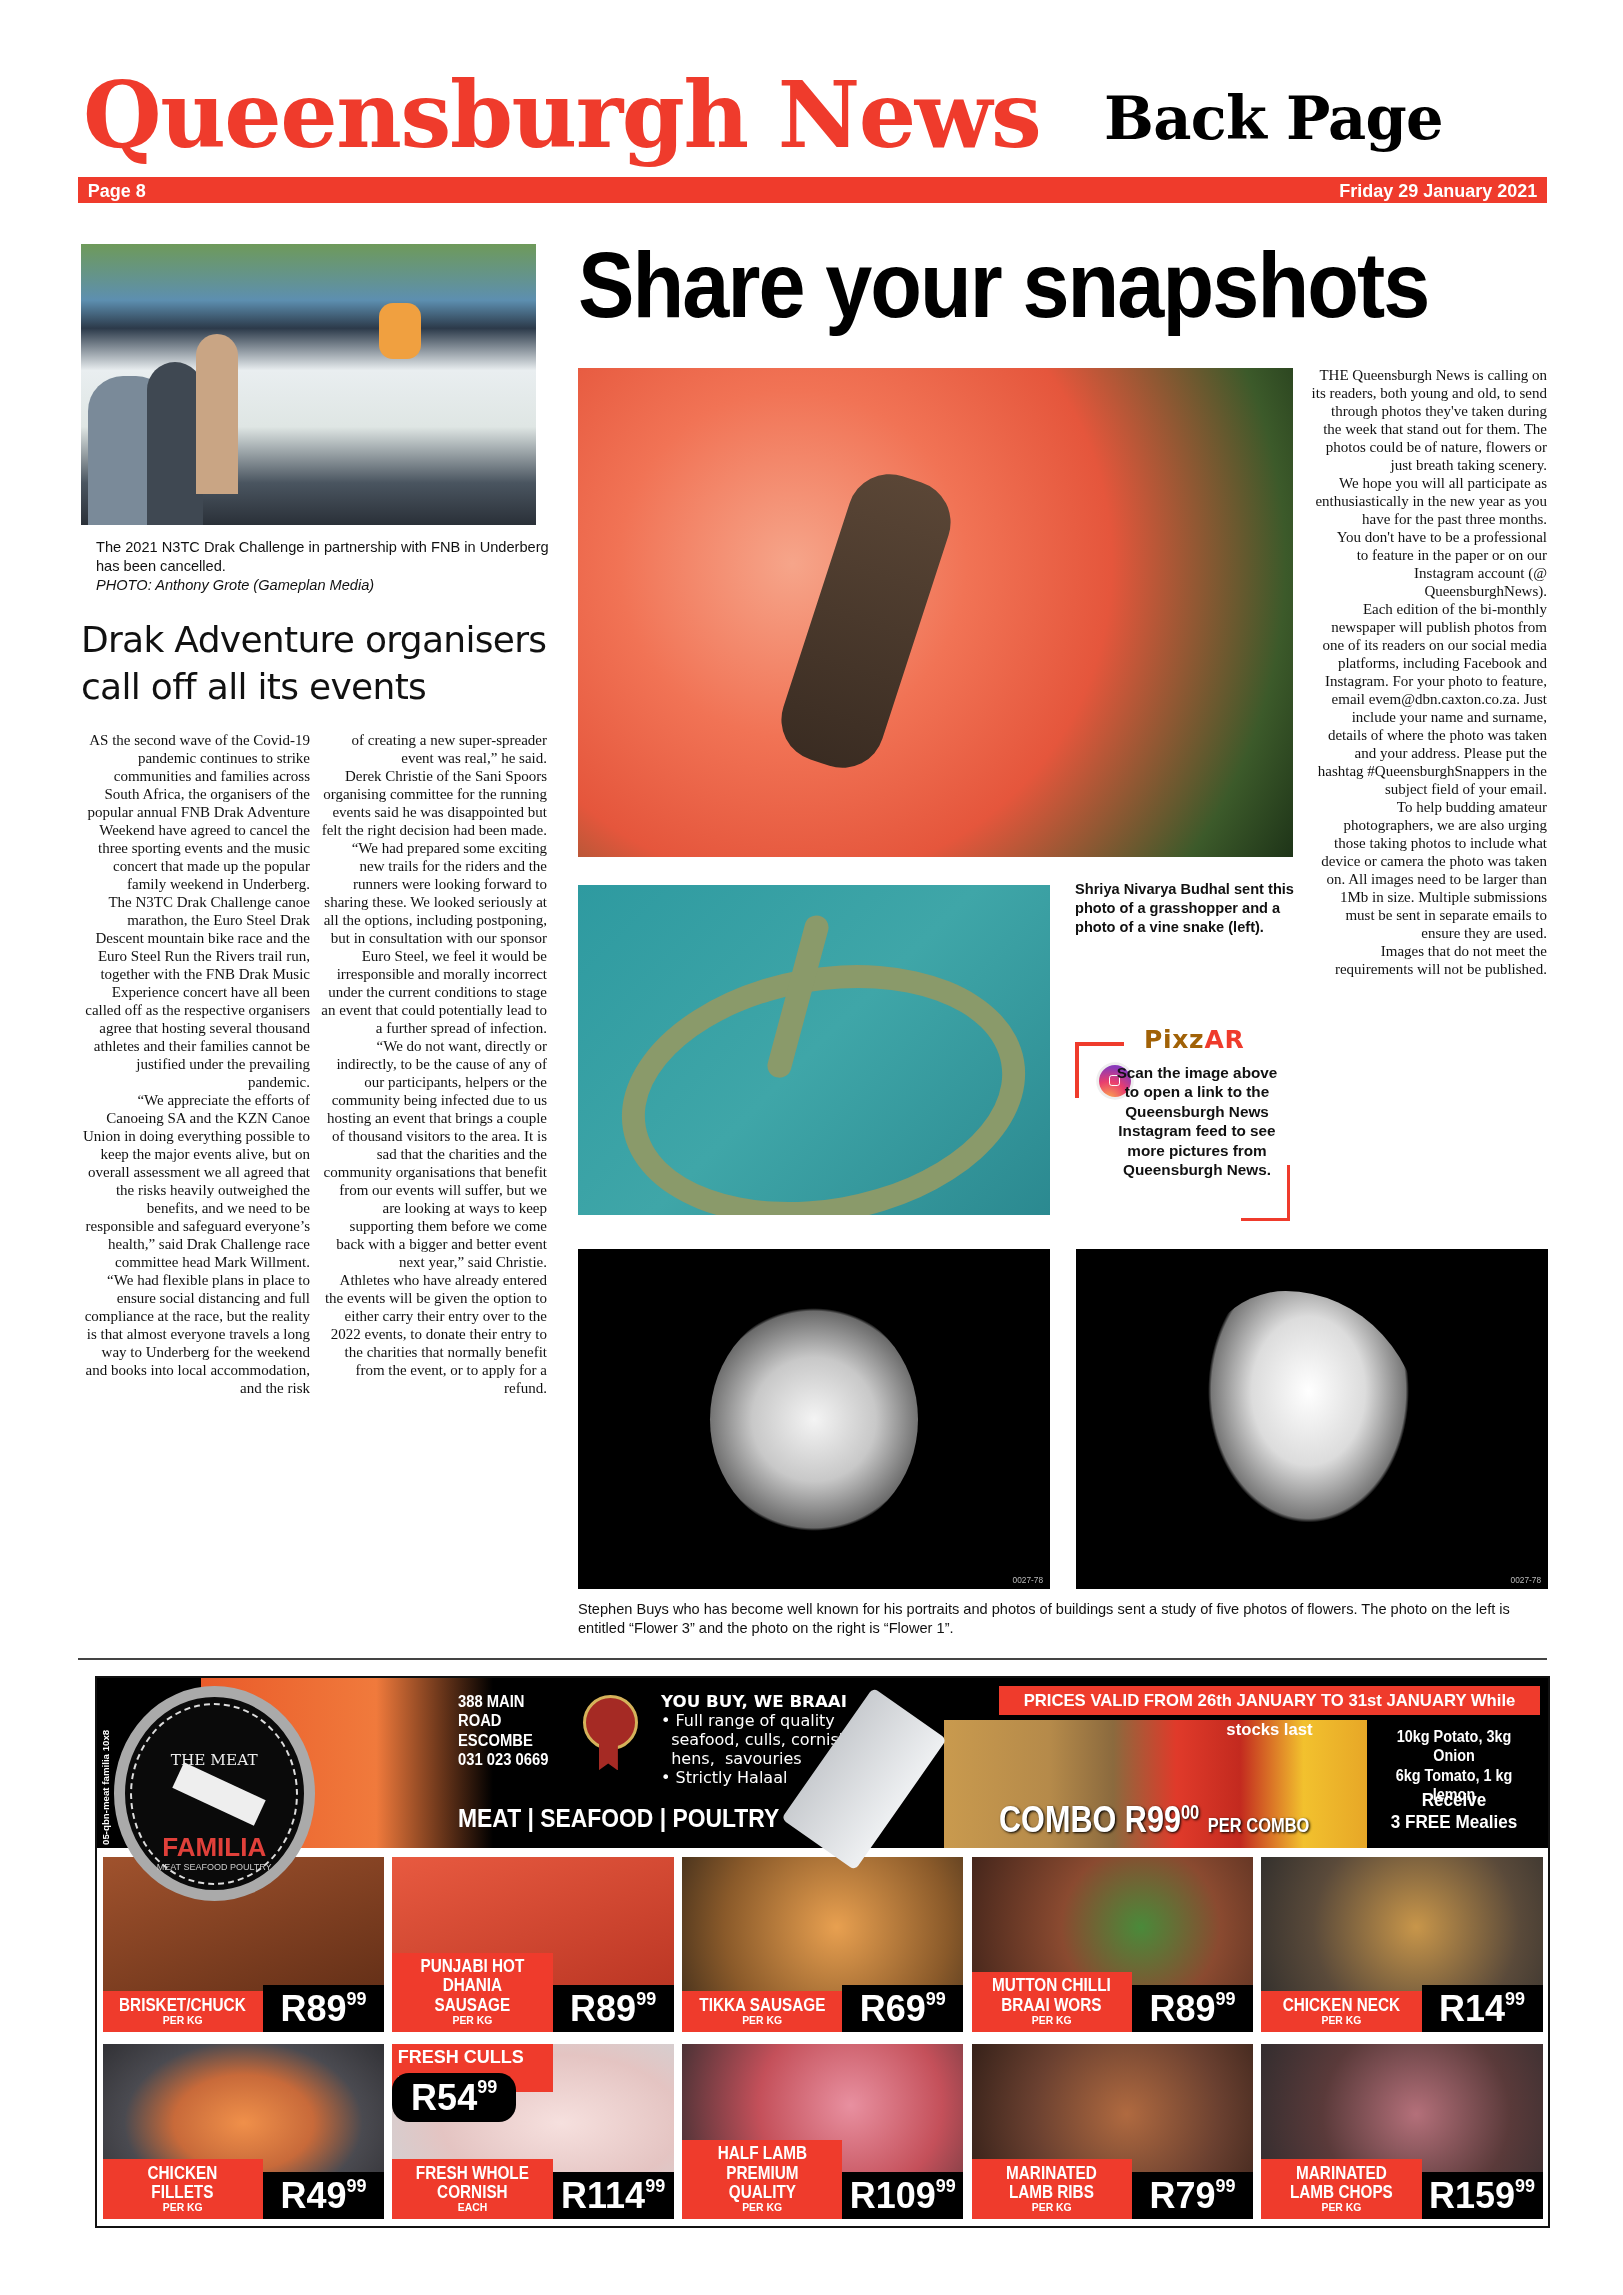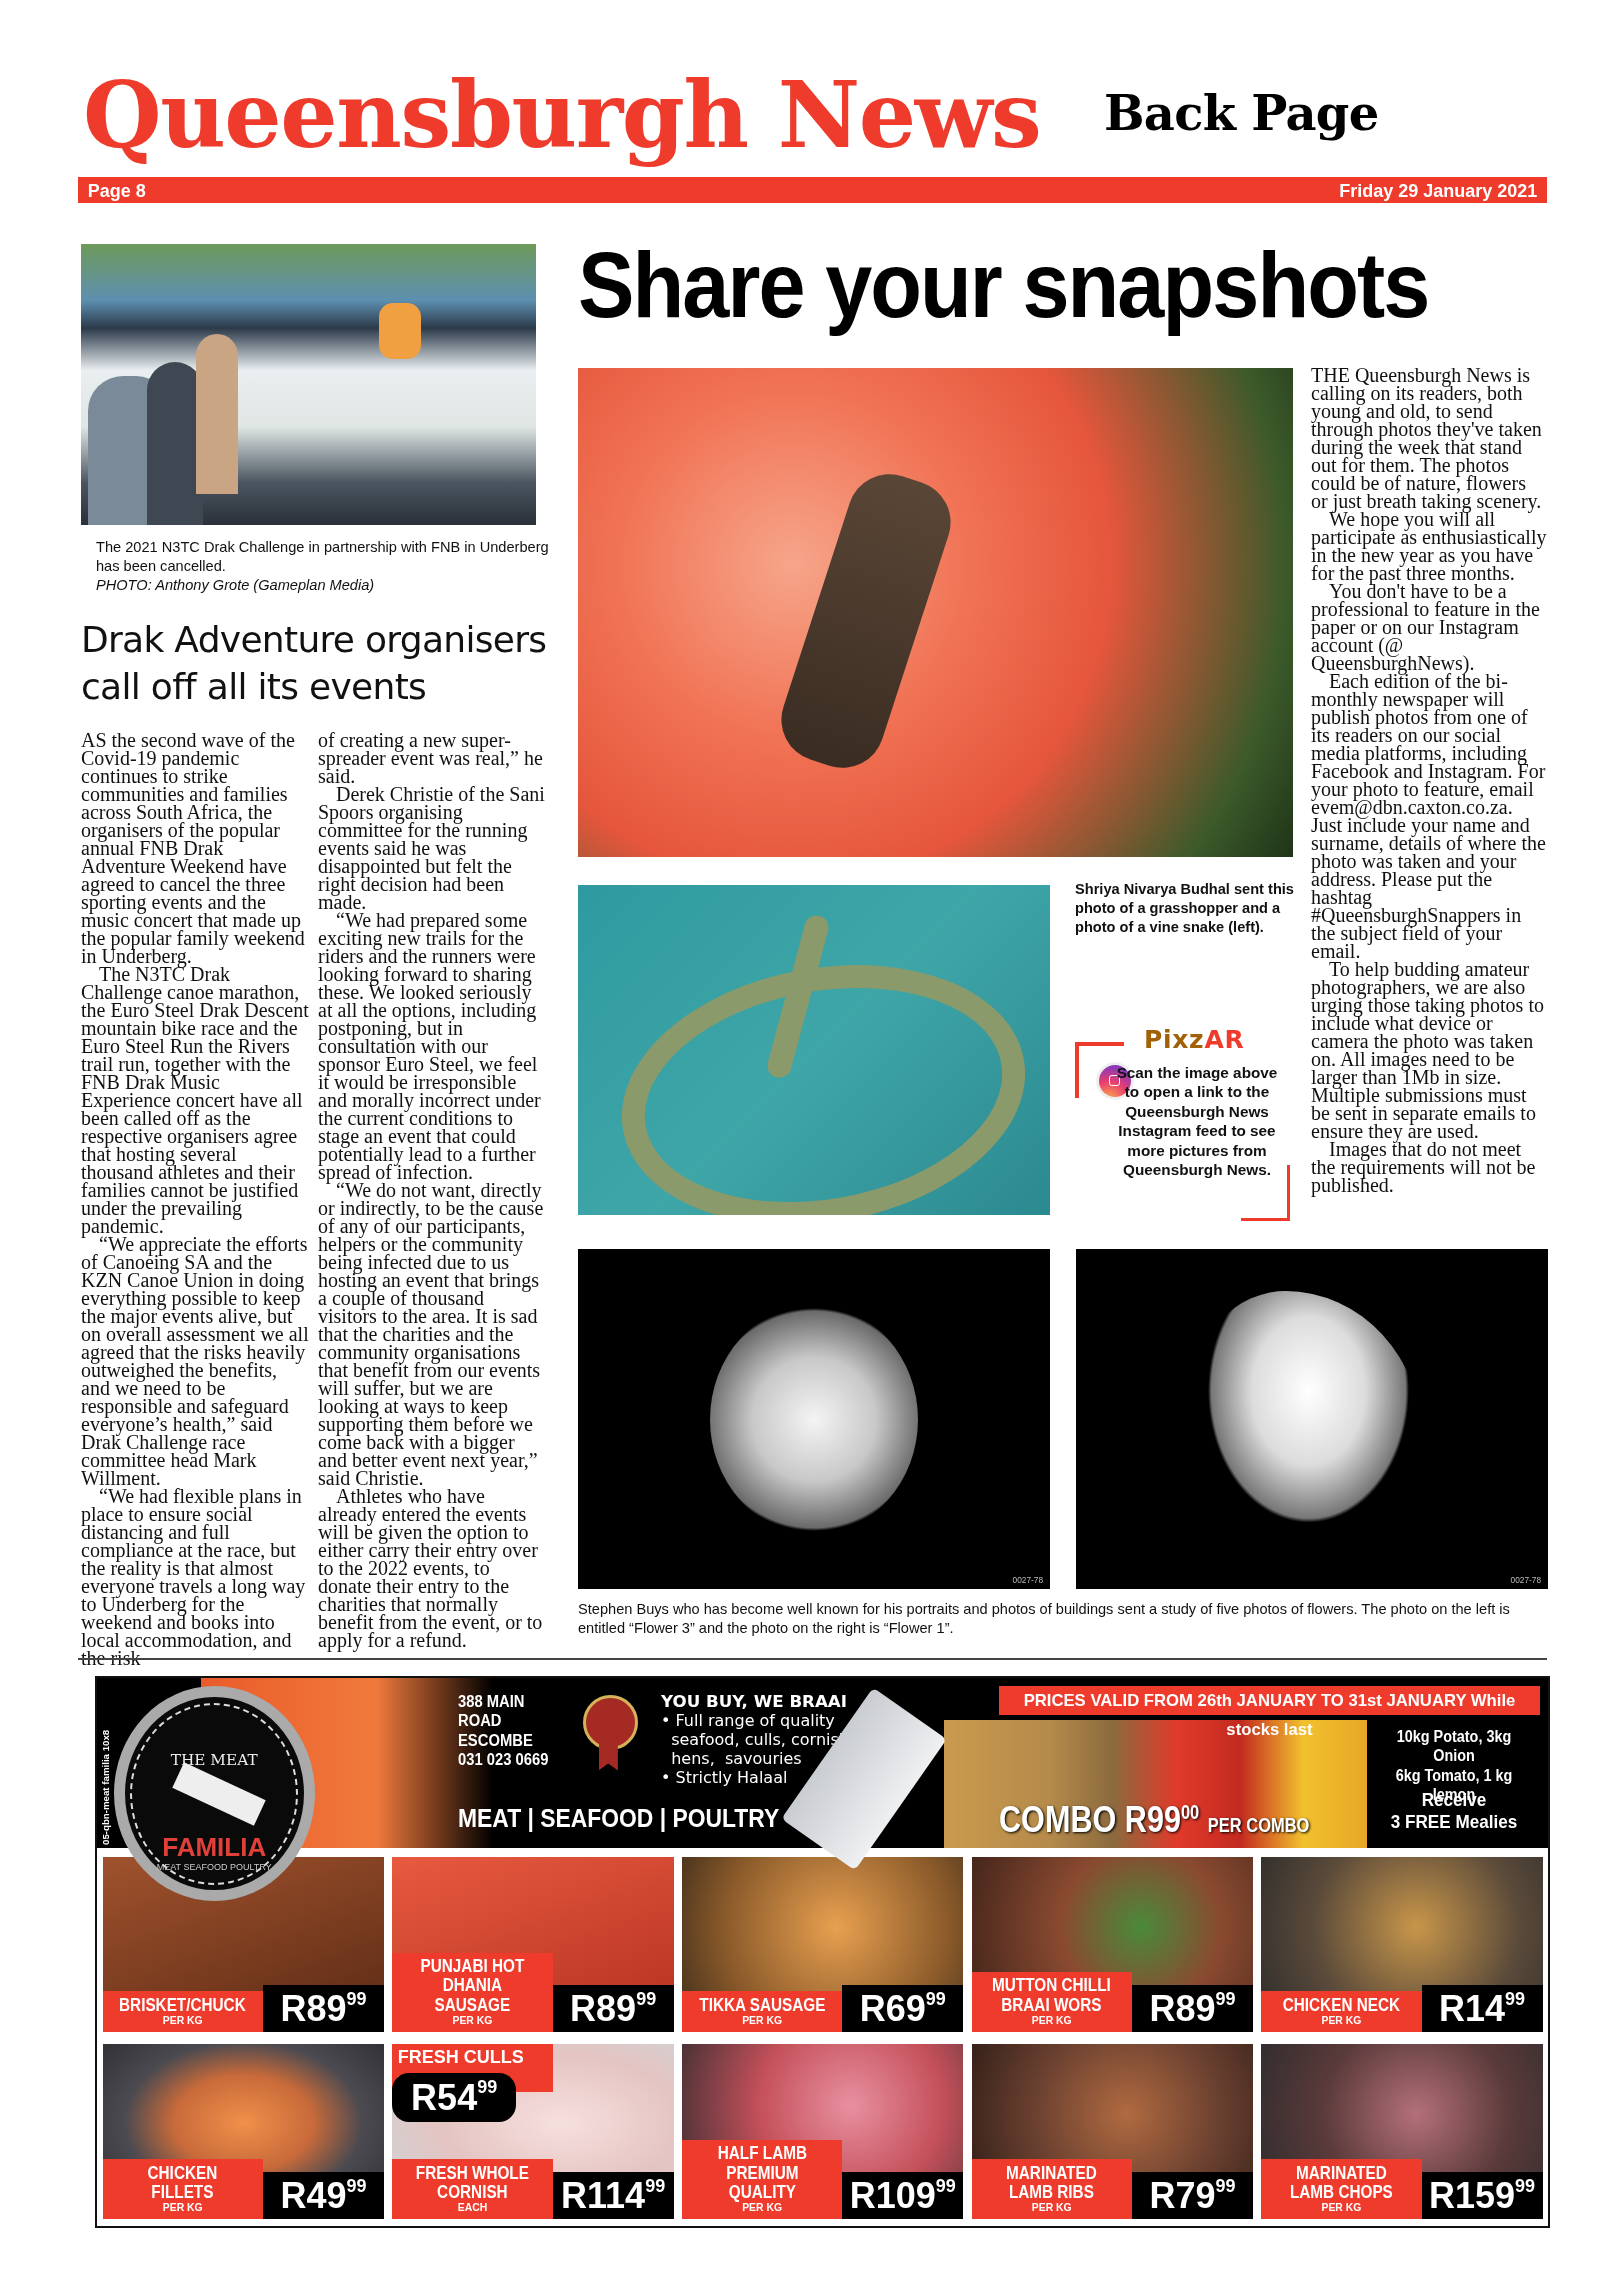--- a/index.html
+++ b/index.html
@@ -1,20 +1,20 @@
 <!DOCTYPE html>
 <html style="font-size:11px"><head>
 <meta charset="utf-8">
 <style>
   html, body { margin:0; padding:0; background:#fff; }
   body { width:1624px; height:2295px; position:relative; overflow:hidden; font-family:"Liberation Serif", serif; color:#111; }
   .abs { position:absolute; }
   
   .mast-red { left:83px; top:69px; font-family:"DejaVu Serif", serif; font-weight:bold; font-size:92px; color:#ef3b2c; letter-spacing:-1.4px; line-height:1; transform:scaleX(0.98); transform-origin:left; }
-  .mast-black { left:1104px; top:89px; font-family:"DejaVu Serif", serif; font-weight:bold; font-size:48px; color:#000; line-height:1; letter-spacing:-0.7px; }
+  .mast-black { left:1104px; top:89px; font-family:"DejaVu Serif", serif; font-weight:bold; font-size:59px; color:#000; line-height:1; letter-spacing:-0.7px; }
   .redbar { left:78px; top:177px; width:1469px; height:26px; background:#ef3b2c; color:#fff; font-family:"Liberation Sans", sans-serif; font-weight:bold; font-size:18px; }
   .redbar .l { position:absolute; left:9.7px; top:3.5px; }
   .redbar .r { position:absolute; right:9.7px; top:3.5px; }
   
   .photo { overflow:hidden; }
   .ph-river { left:81px; top:244px; width:455px; height:281px; background:linear-gradient(180deg,#6e9a5a 0%,#5d8fb0 20%,#2c3a4a 30%,#e9eef0 45%,#dfe6e4 65%,#4a5560 85%,#2a3038 100%); }
   .ph-river .p1 { position:absolute; left:7px; top:132px; width:83px; height:149px; background:#7a8a99; border-radius:35px 35px 0 0; }
   .ph-river .p2 { position:absolute; left:66px; top:118px; width:56px; height:163px; background:#3f4852; border-radius:28px 28px 0 0; }
   .ph-river .p3 { position:absolute; left:115px; top:90px; width:42px; height:160px; background:#c9a584; border-radius:21px 21px 0 0; }
   .ph-river .kayak { position:absolute; left:298px; top:59px; width:42px; height:56px; background:#f0a040; border-radius:14px; }
@@ -28,21 +28,21 @@
   .ph-flower1 { left:1076px; top:1249px; width:472px; height:340px; background:#000; }
   .ph-flower1 .bloom { position:absolute; left:118px; top:42px; width:229px; height:250px; background:radial-gradient(ellipse at 50% 40%,#ffffff 0%,#dcdcdc 35%,#777 60%,#000 62%); border-radius:40% 60% 40% 60%; }
   .wm { position:absolute; right:7px; bottom:4.2px; color:#bbb; font-family:"Liberation Sans", sans-serif; font-size:8.3px; }
   
   .cap { font-family:"Liberation Sans", sans-serif; font-size:14.6px; line-height:19px; color:#111; }
   .cap i { font-style:italic; }
   
   .h-drak { left:81px; top:616px; width:472px; font-family:"DejaVu Sans", sans-serif; font-size:36px; line-height:47px; color:#111; letter-spacing:-0.7px; font-weight:normal; }
   .h-share { left:578px; top:239px; font-family:"Liberation Sans", sans-serif; font-weight:bold; font-size:92px; line-height:1; color:#000; letter-spacing:-2.1px; transform:scaleX(0.92); transform-origin:left; }
   
-  .col { font-family:"Liberation Serif", serif; font-size:20px; line-height:18px; color:#111; text-align:left; }
+  .col { font-family:"Liberation Serif", serif; font-size:15px; line-height:18px; color:#111; text-align:right; }
   .col p { margin:0; text-indent:18px; }
   .col p.first { text-indent:0; }
   
   .pix { left:1075px; top:1027px; width:215px; height:194px; }
   .pix .bl { position:absolute; left:0; top:15.3px; width:49px; height:3.5px; background:#ef3b2c; }
   .pix .bl2 { position:absolute; left:0; top:15.3px; width:3.5px; height:56px; background:#ef3b2c; }
   .pix .br { position:absolute; right:0; bottom:0; width:49px; height:3.5px; background:#ef3b2c; }
   .pix .br2 { position:absolute; right:0; bottom:0; width:3.5px; height:56px; background:#ef3b2c; }
   .pix .logo { position:absolute; left:69px; top:0; font-family:"DejaVu Sans", sans-serif; font-weight:bold; font-size:25px; letter-spacing:0.7px; line-height:1; }
   .pix .logo .k { color:#a16207; }

